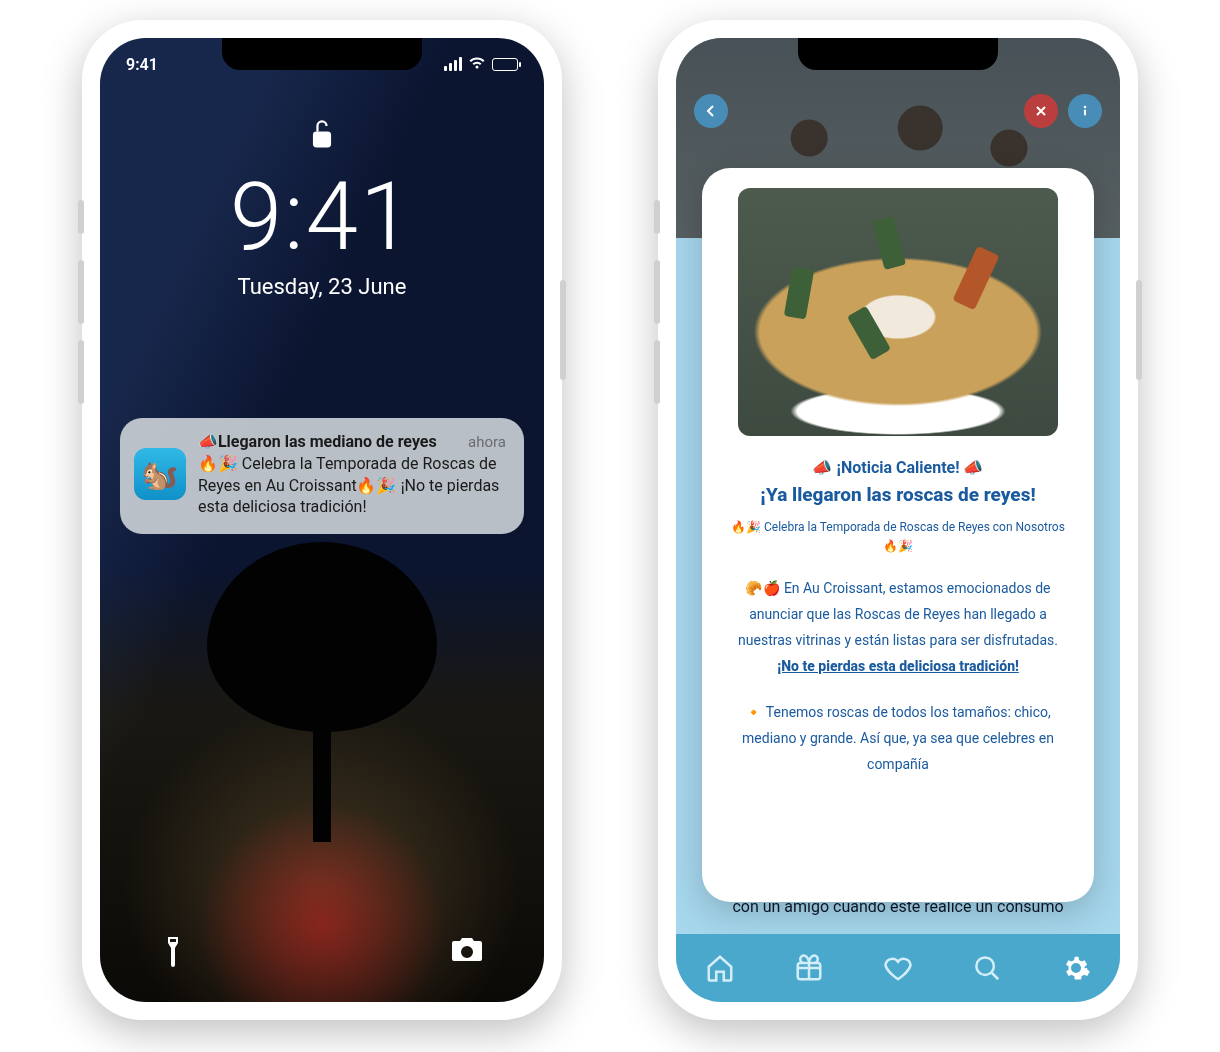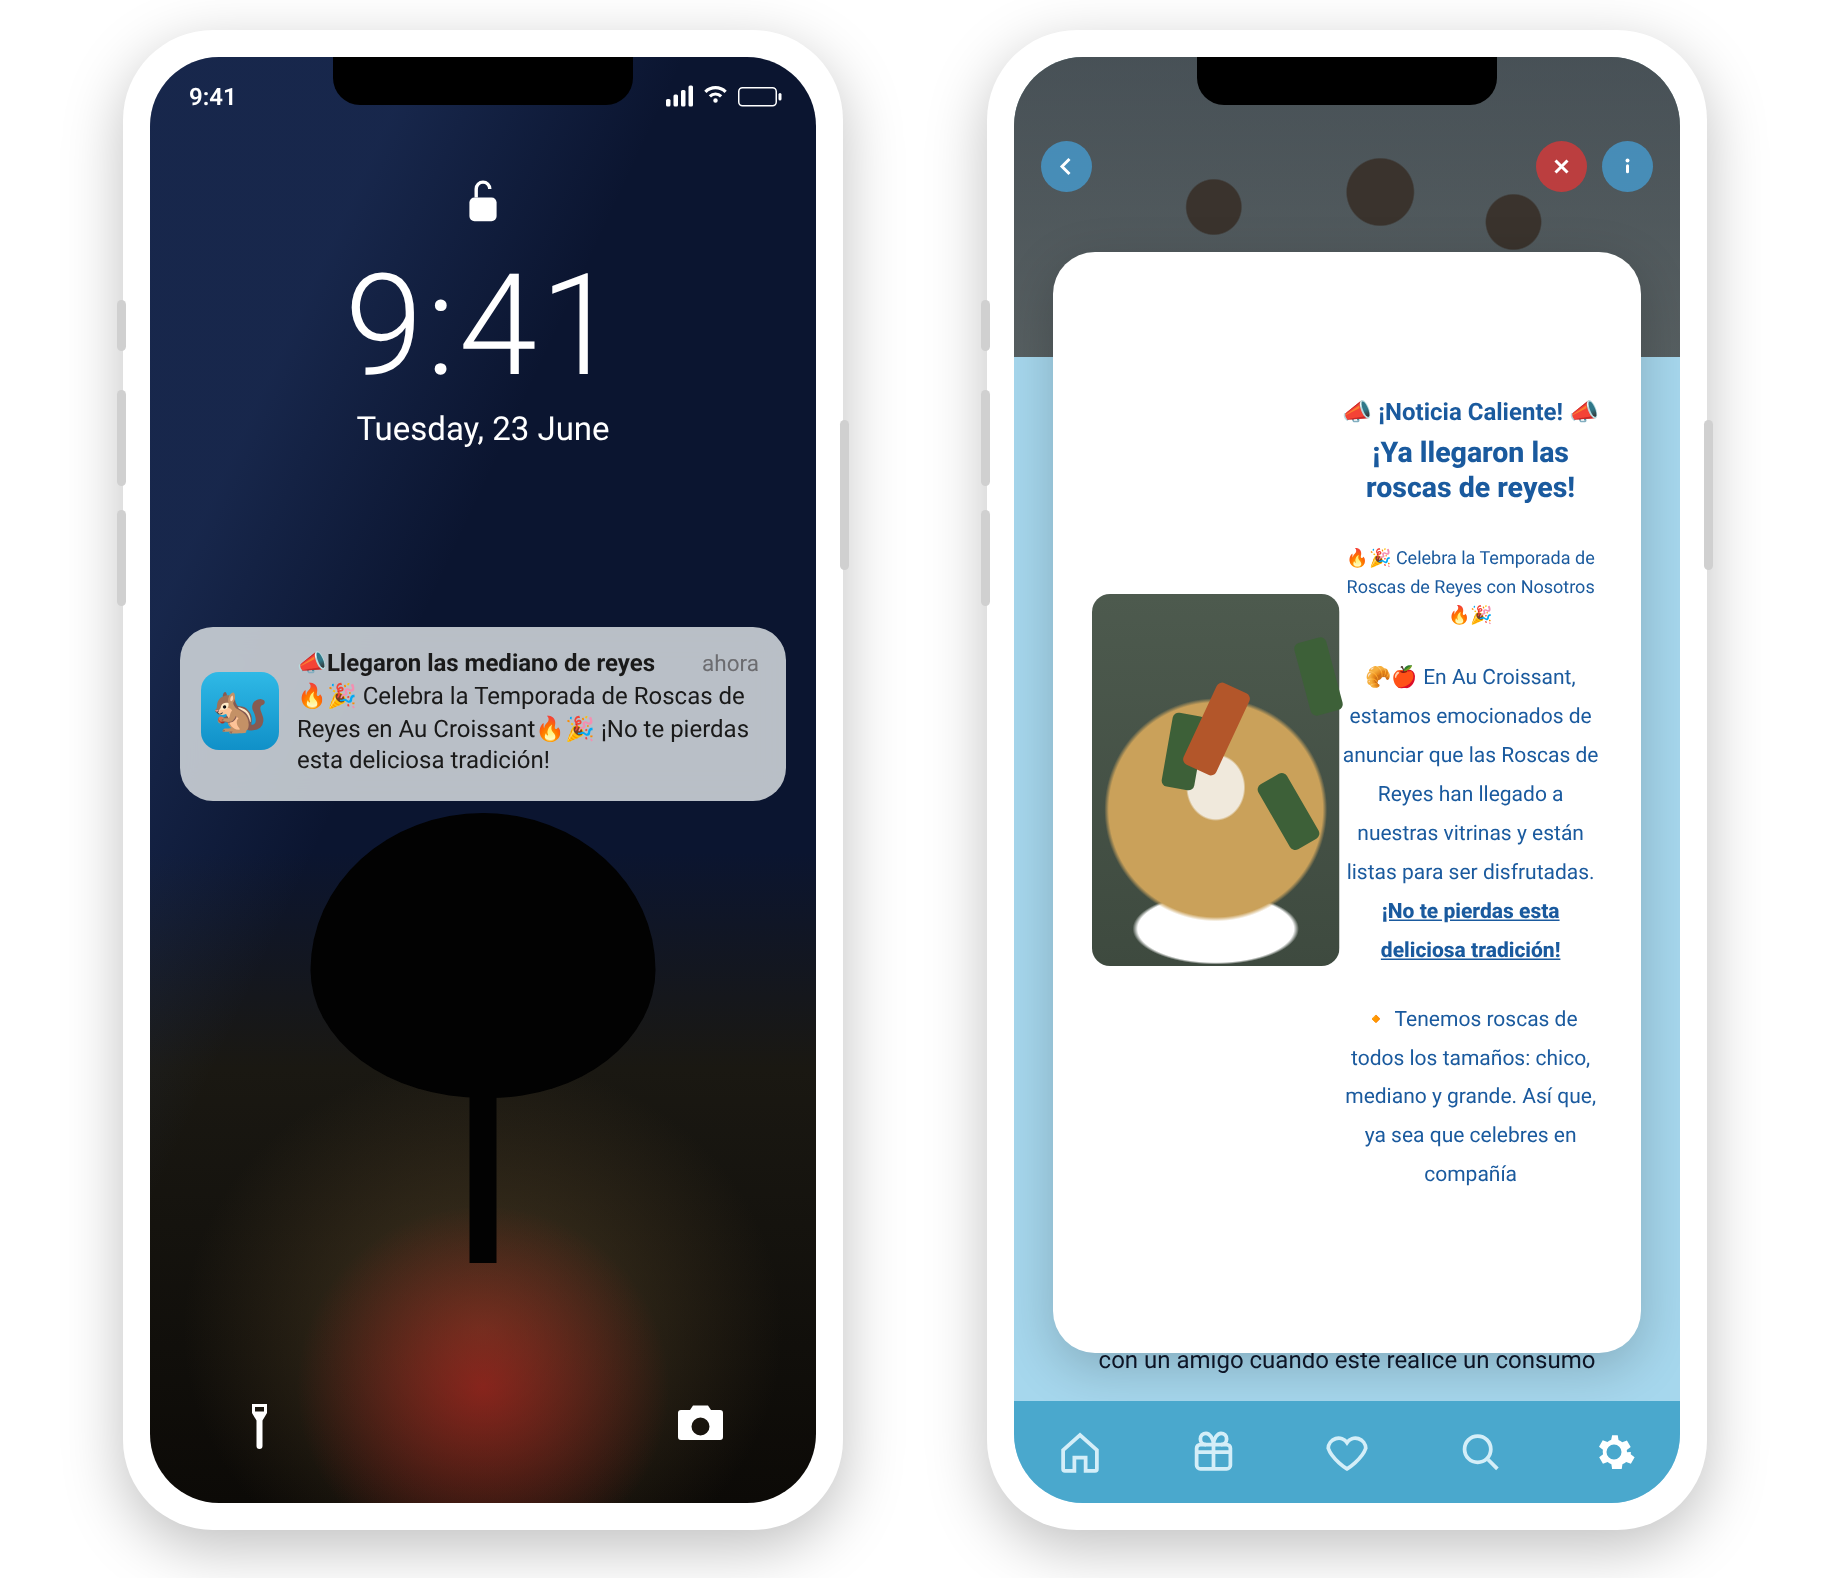--- a/index.html
+++ b/index.html
@@ -224,21 +224,21 @@
   .card {
     position: absolute;
     top: 130px;
     left: 26px; right: 26px;
     bottom: 100px;
     background: #ffffff;
     border-radius: 28px;
     box-shadow: 0 10px 35px rgba(0,0,0,0.2);
     padding: 20px 26px 28px;
     display: flex;
-    flex-direction: row;
+    flex-direction: column;
     align-items: center;
     z-index: 10;
     overflow: hidden;
   }
   .card-img {
     width: 320px;
     height: 248px;
     border-radius: 12px;
     background:
       radial-gradient(ellipse 40% 30% at 50% 52%, #f0e9dc 28%, transparent 30%),
@@ -254,21 +254,21 @@
     background: #3d6038;
     border-radius: 4px;
   }
   .card-img .candy.c1 { top: 30px; left: 140px; transform: rotate(-15deg); }
   .card-img .candy.c2 { top: 80px; left: 50px; transform: rotate(10deg); }
   .card-img .candy.c3 { top: 60px; right: 70px; transform: rotate(25deg); background:#b3562a; width:24px; height:60px; }
   .card-img .candy.c4 { top: 120px; left: 120px; transform: rotate(-30deg); }
 
   .card-body { text-align: center; color: #1a5a9e; width: 100%; }
   .card-body .line1 { font-size: 16px; font-weight: 700; margin-bottom: 6px; }
-  .card-body .line2 { font-size: 19px; font-weight: 800; margin-bottom: 27px; }
+  .card-body .line2 { font-size: 19px; font-weight: 800; margin-bottom: 12px; }
   .card-body .line3 { font-size: 12px; line-height: 1.6; margin-bottom: 6px; }
   .card-body p { font-size: 14px; line-height: 1.85; margin-top: 20px; }
   .card-body strong { font-weight: 800; text-decoration: underline; }
 
   .bottom-nav {
     position: absolute;
     bottom: 0;
     left: 0; right: 0;
     height: 68px;
     background: #4aa8cd;

